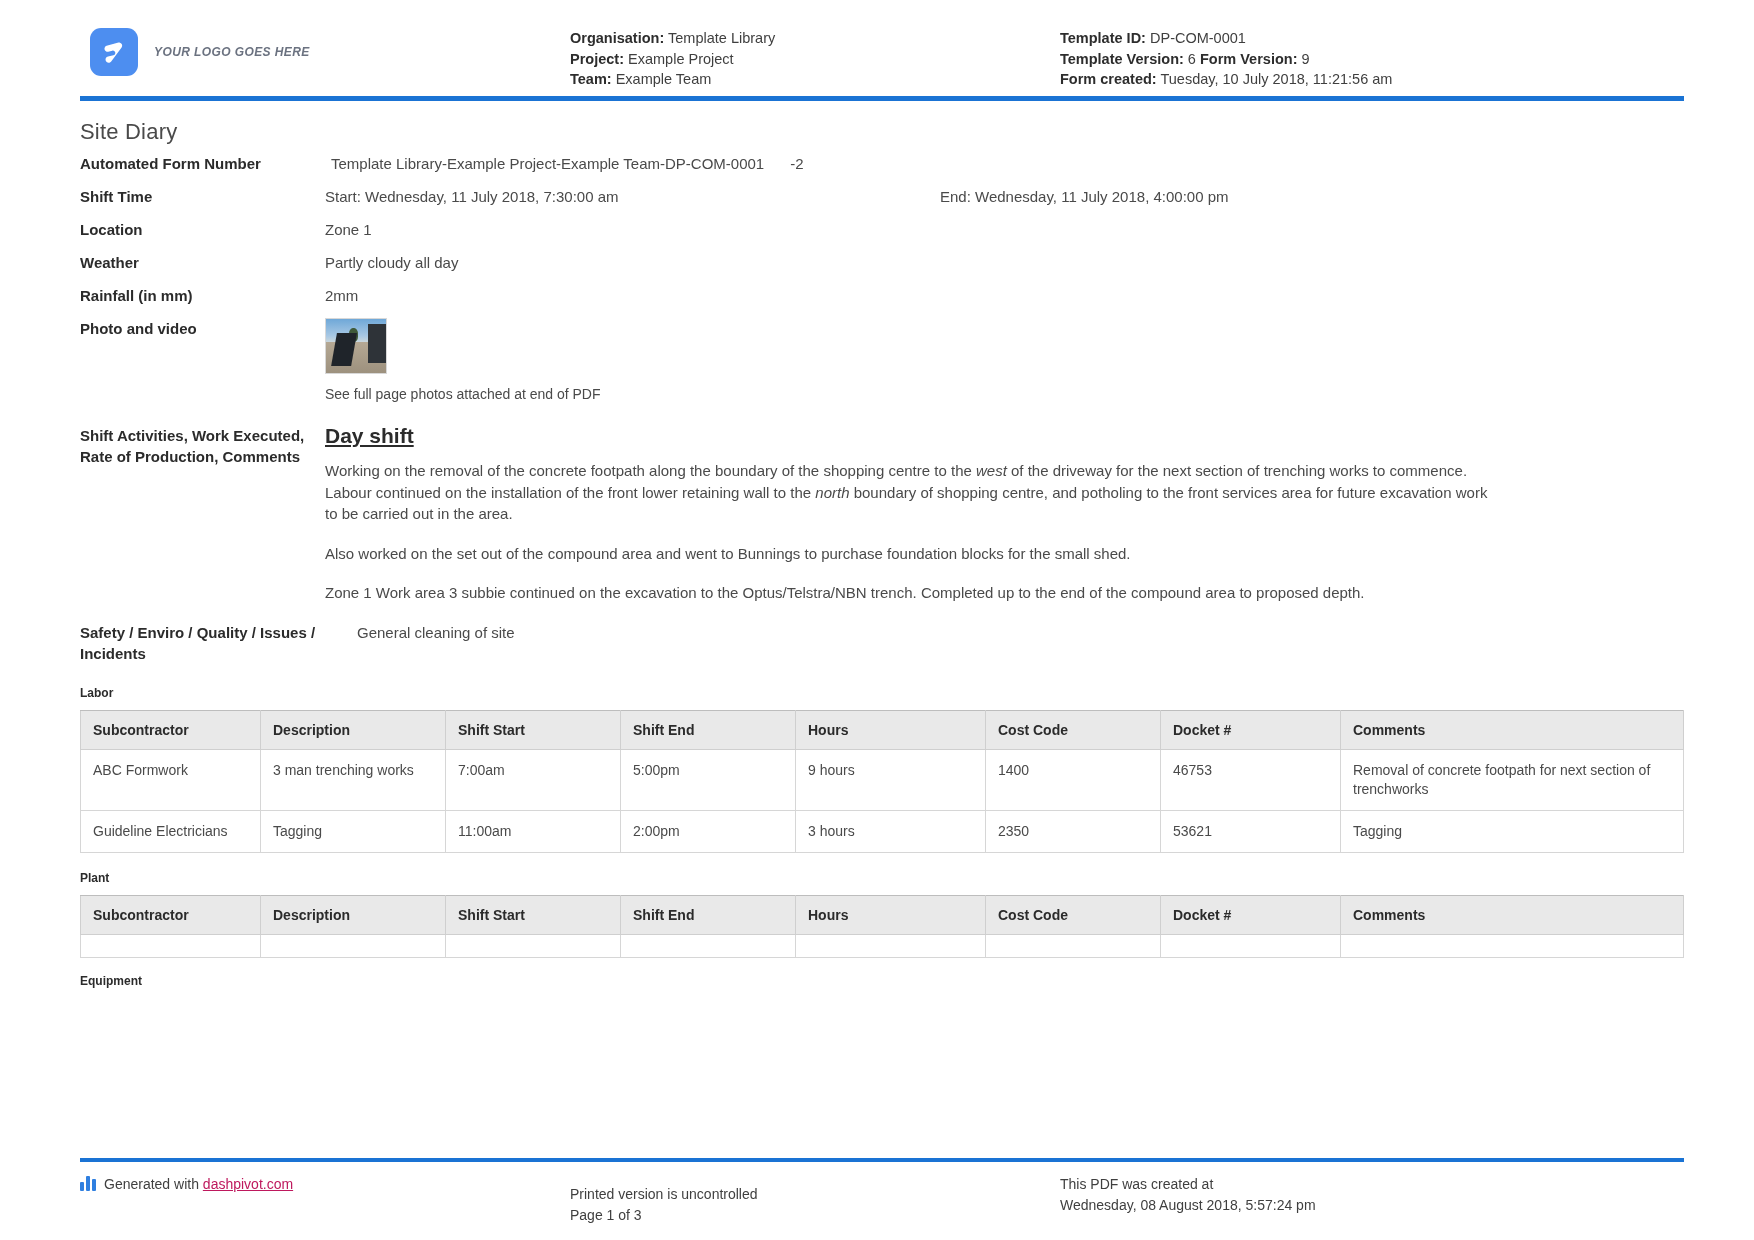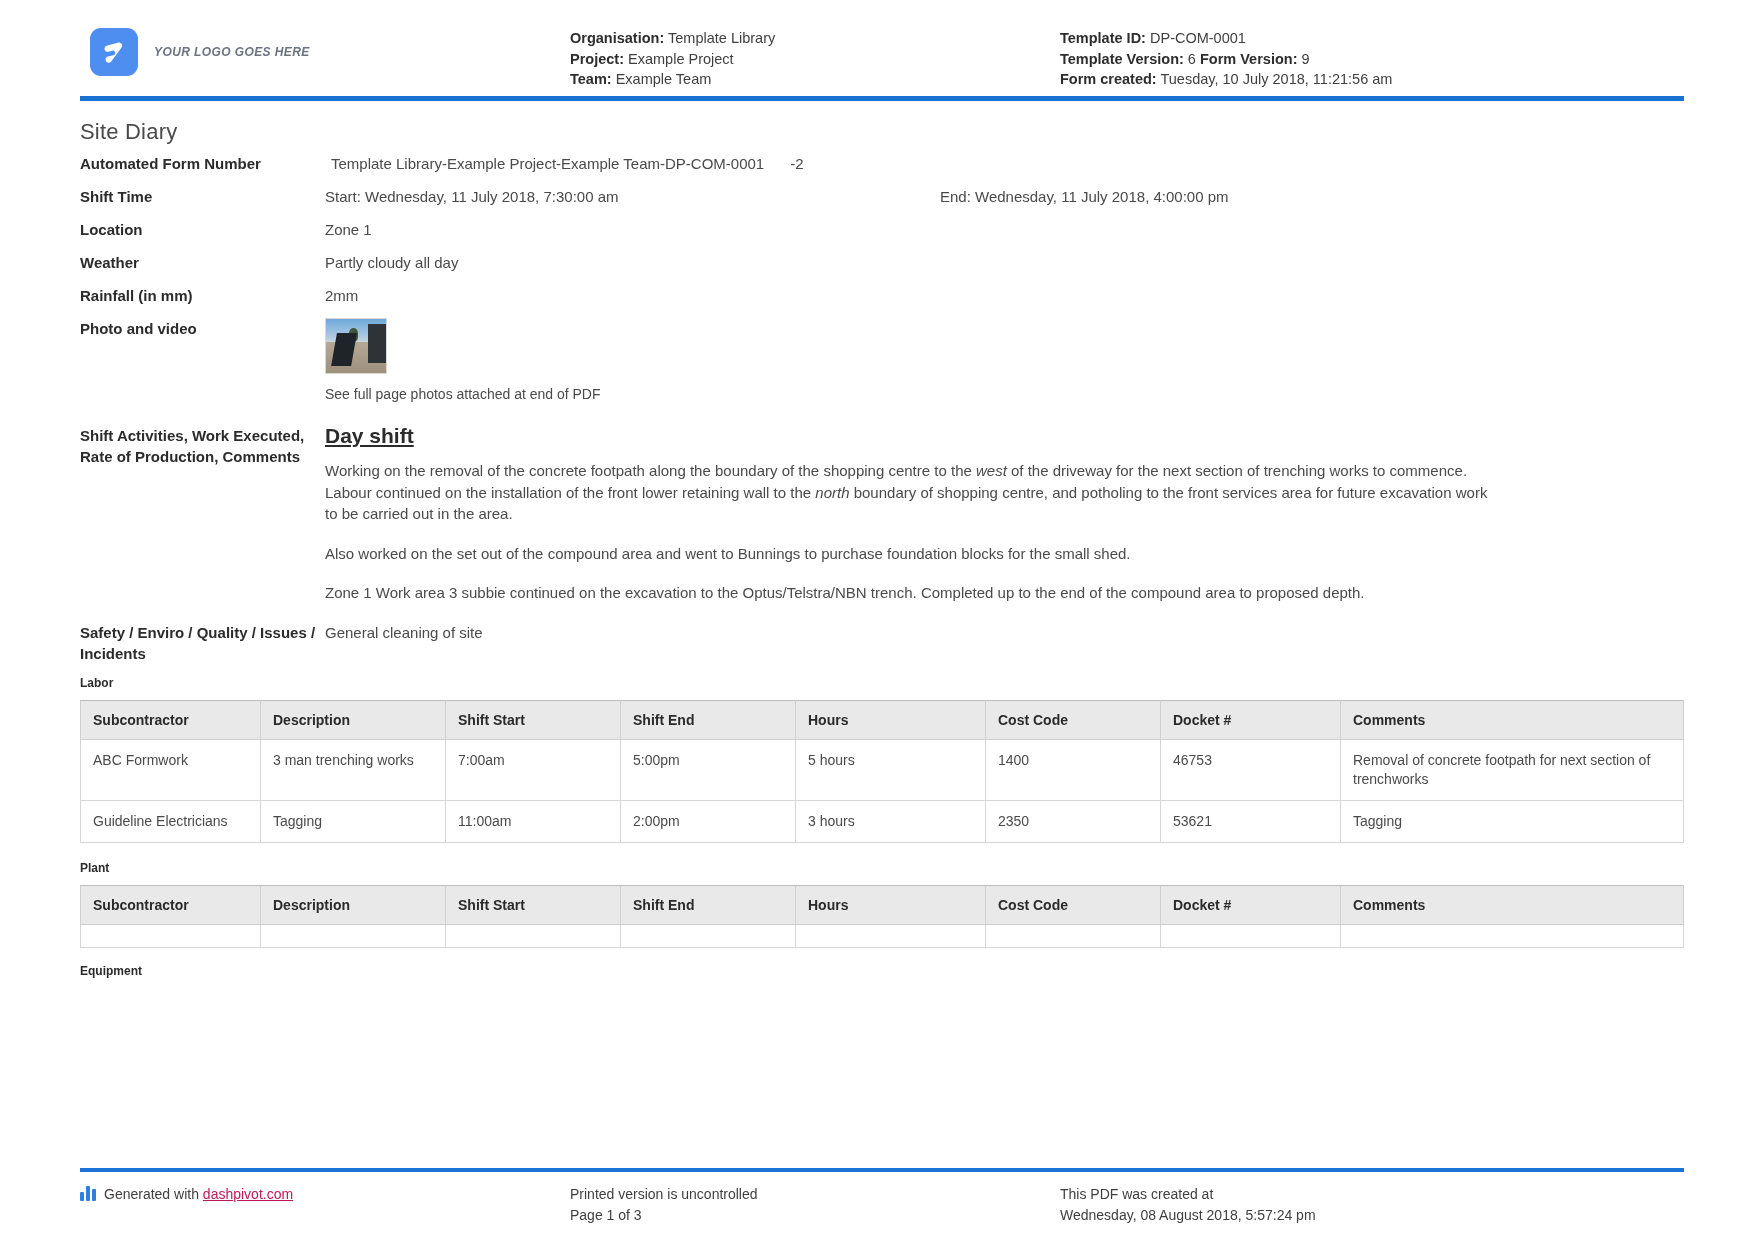--- a/index.html
+++ b/index.html
@@ -192,21 +192,21 @@
 
   
   .footer-wrap {
     position: absolute;
     left: 0; right: 0; bottom: 0;
     padding: 0 70px 14px 80px;
   }
   .footer-rule { height: 4px; background: #1a73d4; margin-bottom: 12px; }
   .footer-cols { display: flex; font-size: 14px; color: #3f3f3f; line-height: 21px; }
   .f-left  { flex: 0 0 490px; display: flex; align-items: flex-start; }
-  .f-mid   { flex: 0 0 490px; }
+  .f-mid   { flex: 0 0 490px; margin-top: 10px; }
   .f-right { flex: 1 1 auto; }
   .f-logo-bars {
     display: inline-flex; align-items: flex-end; gap: 2px;
     height: 15px; margin-right: 8px; margin-top: 2px;
   }
   .f-logo-bars span { width: 4px; background: #2f7fe0; border-radius: 1px; }
   .f-logo-bars span:nth-child(1) { height: 9px; }
   .f-logo-bars span:nth-child(2) { height: 15px; }
   .f-logo-bars span:nth-child(3) { height: 12px; }
   .f-link { color: #be185d; text-decoration: underline; }
@@ -320,21 +320,21 @@
     <div class="field-value" style="display:block;">
       <div class="sub-head-underline">Day shift</div>
       <p class="para">
         <span>Working on the removal of the concrete footpath along the boundary of the shopping centre to the </span><i>west</i><span> of the driveway for the next section of trenching works to commence. Labour continued on the installation of the front lower retaining wall to the </span><i>north</i><span> boundary of shopping centre, and potholing to the front services area for future excavation work to be carried out in the area.</span>
       </p>
       <p class="para">Also worked on the set out of the compound area and went to Bunnings to purchase foundation blocks for the small shed.</p>
       <p class="para">Zone 1 Work area 3 subbie continued on the excavation to the Optus/Telstra/NBN trench. Completed up to the end of the compound area to proposed depth.</p>
     </div>
   </div>
 
-  <div class="field-row" style="margin-bottom:12px;">
+  <div class="field-row" style="margin-bottom:22px;gap:32px;">
     <div class="field-label">Safety / Enviro / Quality / Issues / Incidents</div>
     <div class="field-value">
         <span>General cleaning of site</span>
       </div>
   </div>
 
   <div class="section-title">Labor</div>
   <table class="grid">
     <thead>
       <tr>
@@ -347,21 +347,21 @@
         <th class="col-dkt">Docket #</th>
         <th class="col-cmt">Comments</th>
       </tr>
     </thead>
     <tbody>
       <tr>
         <td>ABC Formwork</td>
         <td>3 man trenching works</td>
         <td>7:00am</td>
         <td>5:00pm</td>
-        <td>5 hours</td>
+        <td>9 hours</td>
         <td>1400</td>
         <td>46753</td>
         <td>Removal of concrete footpath for next section of trenchworks</td>
       </tr>
       <tr>
         <td>Guideline Electricians</td>
         <td>Tagging</td>
         <td>11:00am</td>
         <td>2:00pm</td>
         <td>3 hours</td>

